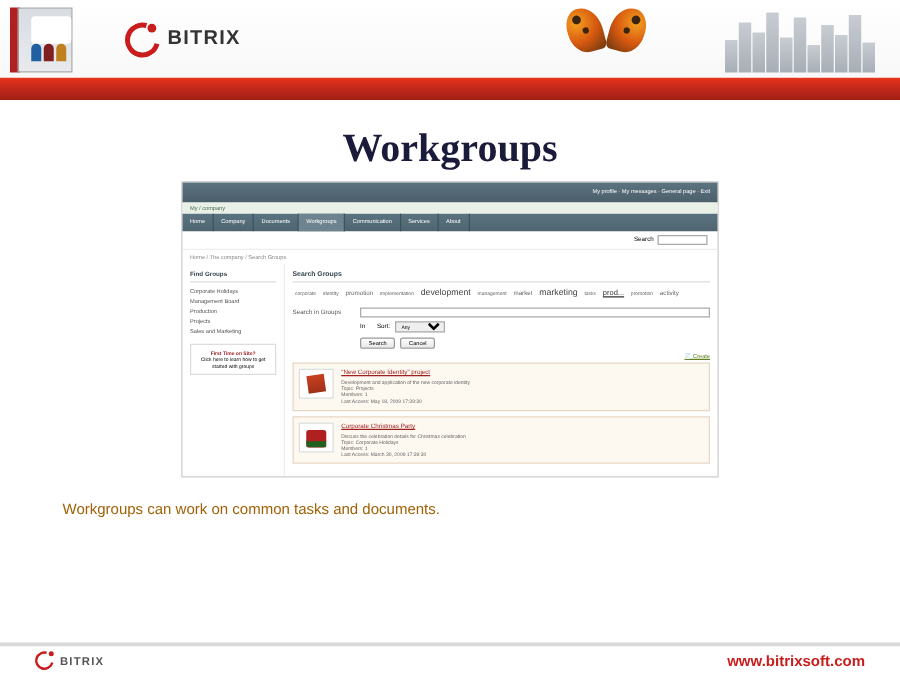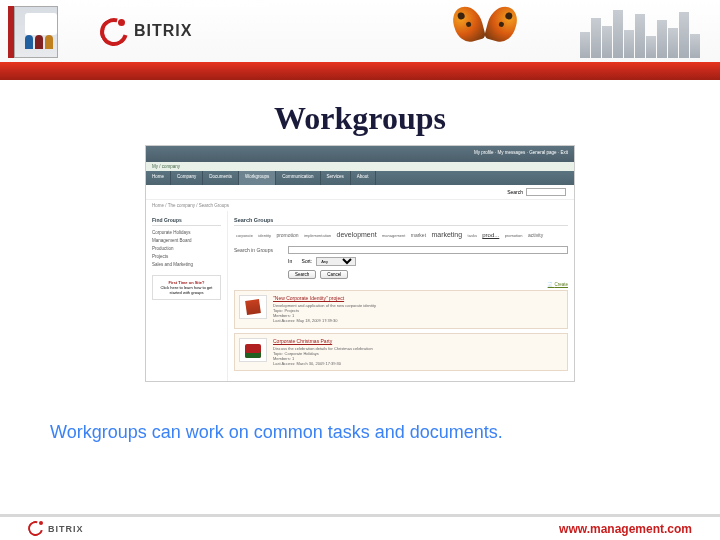--- a/index.html
+++ b/index.html
@@ -60,21 +60,21 @@
 .btns{display:flex;gap:4px;margin:4px 0 3px 54px}
 .btns button{font-size:4.5px;padding:1px 6px;border:1px solid #999;background:linear-gradient(#fff,#e8e8e8);border-radius:2px}
 .create{text-align:right;font-size:4.5px;color:#608020;text-decoration:underline;margin-bottom:3px}
 .group-item{display:flex;gap:6px;border:1px solid #e8d8c8;background:#fdf8f0;padding:4px;margin-bottom:4px}
 .gi-thumb{width:28px;height:24px;background:#fff;border:1px solid #ddd;flex-shrink:0;position:relative}
 .gi-thumb.box::after{content:"";position:absolute;left:6px;top:4px;width:14px;height:14px;background:linear-gradient(#c84020,#a03018);transform:rotate(-8deg)}
 .gi-thumb.gift::after{content:"";position:absolute;left:5px;top:5px;width:16px;height:14px;background:#b02020;border-radius:2px;box-shadow:inset 0 -5px 0 #206020}
 .gi-body{flex:1}
 .gi-title{color:#a02020;text-decoration:underline;font-size:5px;margin-bottom:2px}
 .gi-meta{font-size:4px;color:#666;line-height:1.3}
-.caption{position:absolute;left:50px;top:422px;font-size:18px;color:#3b82f6}
+.caption{position:absolute;left:50px;top:400px;font-size:12px;color:#a16207}
 .footer{position:absolute;bottom:0;left:0;right:0;height:26px;border-top:3px solid #d8d8d8;display:flex;align-items:center;justify-content:space-between;padding:0 28px;background:#fff}
 .foot-logo{display:flex;align-items:center;gap:5px}
 .foot-swirl{width:15px;height:15px;position:relative}
 .foot-swirl::before{content:"";position:absolute;width:11px;height:11px;border:2.5px solid #c91d1d;border-right-color:transparent;border-radius:50%;transform:rotate(-30deg)}
 .foot-swirl::after{content:"";position:absolute;width:4px;height:4px;background:#c91d1d;border-radius:50%;right:0;top:0}
 .foot-text{font-size:9px;font-weight:bold;color:#555;letter-spacing:1px}
 .foot-url{font-size:12px;font-weight:bold;color:#c91d1d}
 </style>
 </head>
 <body>
@@ -206,14 +206,14 @@
   </div>
 </div>
 
 <div class="caption">Workgroups can work on common tasks and documents.</div>
 
 <div class="footer">
   <div class="foot-logo">
     <div class="foot-swirl"></div>
     <div class="foot-text">BITRIX</div>
   </div>
-  <div class="foot-url">www.management.com</div>
+  <div class="foot-url">www.bitrixsoft.com</div>
 </div>
 
 </body></html>

